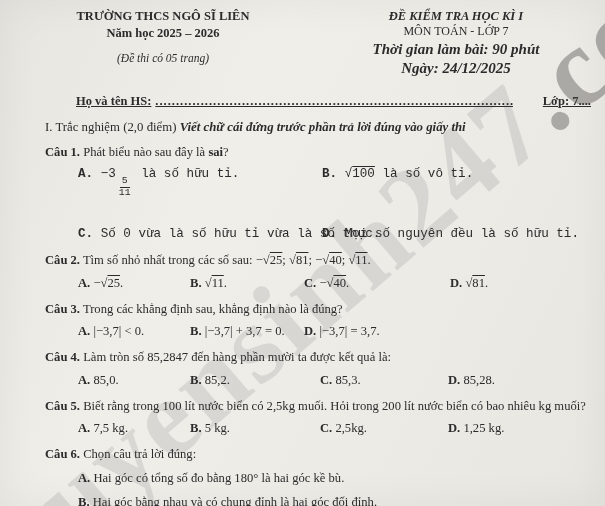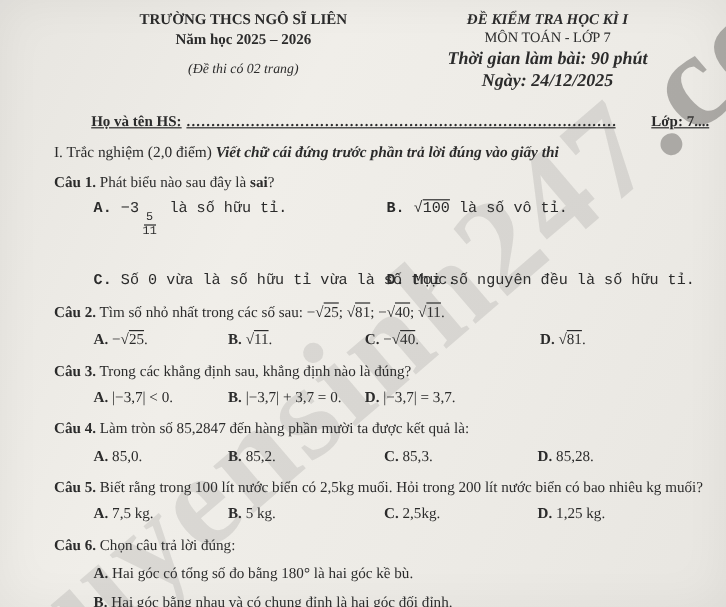--- a/index.html
+++ b/index.html
@@ -4,21 +4,21 @@
 <style>
   html,body{margin:0;padding:0;}
   body{
     width:605px;height:506px;overflow:hidden;position:relative;
     font-family:"Liberation Serif","DejaVu Serif",serif;
     color:#2b2b2b;
     background:linear-gradient(115deg,#e7e5e0 0%,#f0eee9 35%,#edebe6 65%,#e8e6e1 100%);
   }
   .page{position:relative;width:605px;height:506px;box-shadow:inset 0 0 40px rgba(0,0,0,0.05);}
   
-  .header{display:flex;padding:8px 8px 0 84px;}
+  .header{display:flex;padding:8px 8px 0 44px;}
   .h-left{width:238px;text-align:center;}
   .h-right{width:270px;margin-left:auto;margin-right:6px;text-align:center;}
   .h-left .l1,.h-left .l2{font-weight:bold;font-size:12.5px;line-height:1.35;}
   .h-left .l3{font-style:italic;font-size:11.5px;margin-top:10px;}
   .h-right .r1{font-weight:bold;font-size:12.5px;line-height:1.3;font-style:italic;}
   .h-right .r2{font-weight:normal;font-size:12px;line-height:1.3;}
   .h-right .r3,.h-right .r4{font-weight:bold;font-style:italic;font-size:15px;line-height:1.3;}
   
   .student{display:flex;align-items:flex-end;margin:15px 14px 0 76px;font-weight:bold;font-size:12.5px;text-decoration:underline;}
   .dots{flex:1;overflow:hidden;white-space:nowrap;margin:0 4px;letter-spacing:1px;font-weight:bold;}
@@ -56,21 +56,21 @@
 </style>
 </head>
 <body>
 
 <div class="page">
 
   <div class="header">
     <div class="h-left">
       <div class="l1">TRƯỜNG THCS NGÔ SĨ LIÊN</div>
       <div class="l2">Năm học 2025 – 2026</div>
-      <div class="l3">(Đề thi có 02 trang)</div>
+      <div class="l3">(Đề thi có 05 trang)</div>
     </div>
     <div class="h-right">
       <div class="r1">ĐỀ KIỂM TRA HỌC KÌ I</div>
       <div class="r2">MÔN TOÁN - LỚP 7</div>
       <div class="r3">Thời gian làm bài: 90 phút</div>
       <div class="r4">Ngày: 24/12/2025</div>
     </div>
   </div>
 
   <div class="student">

